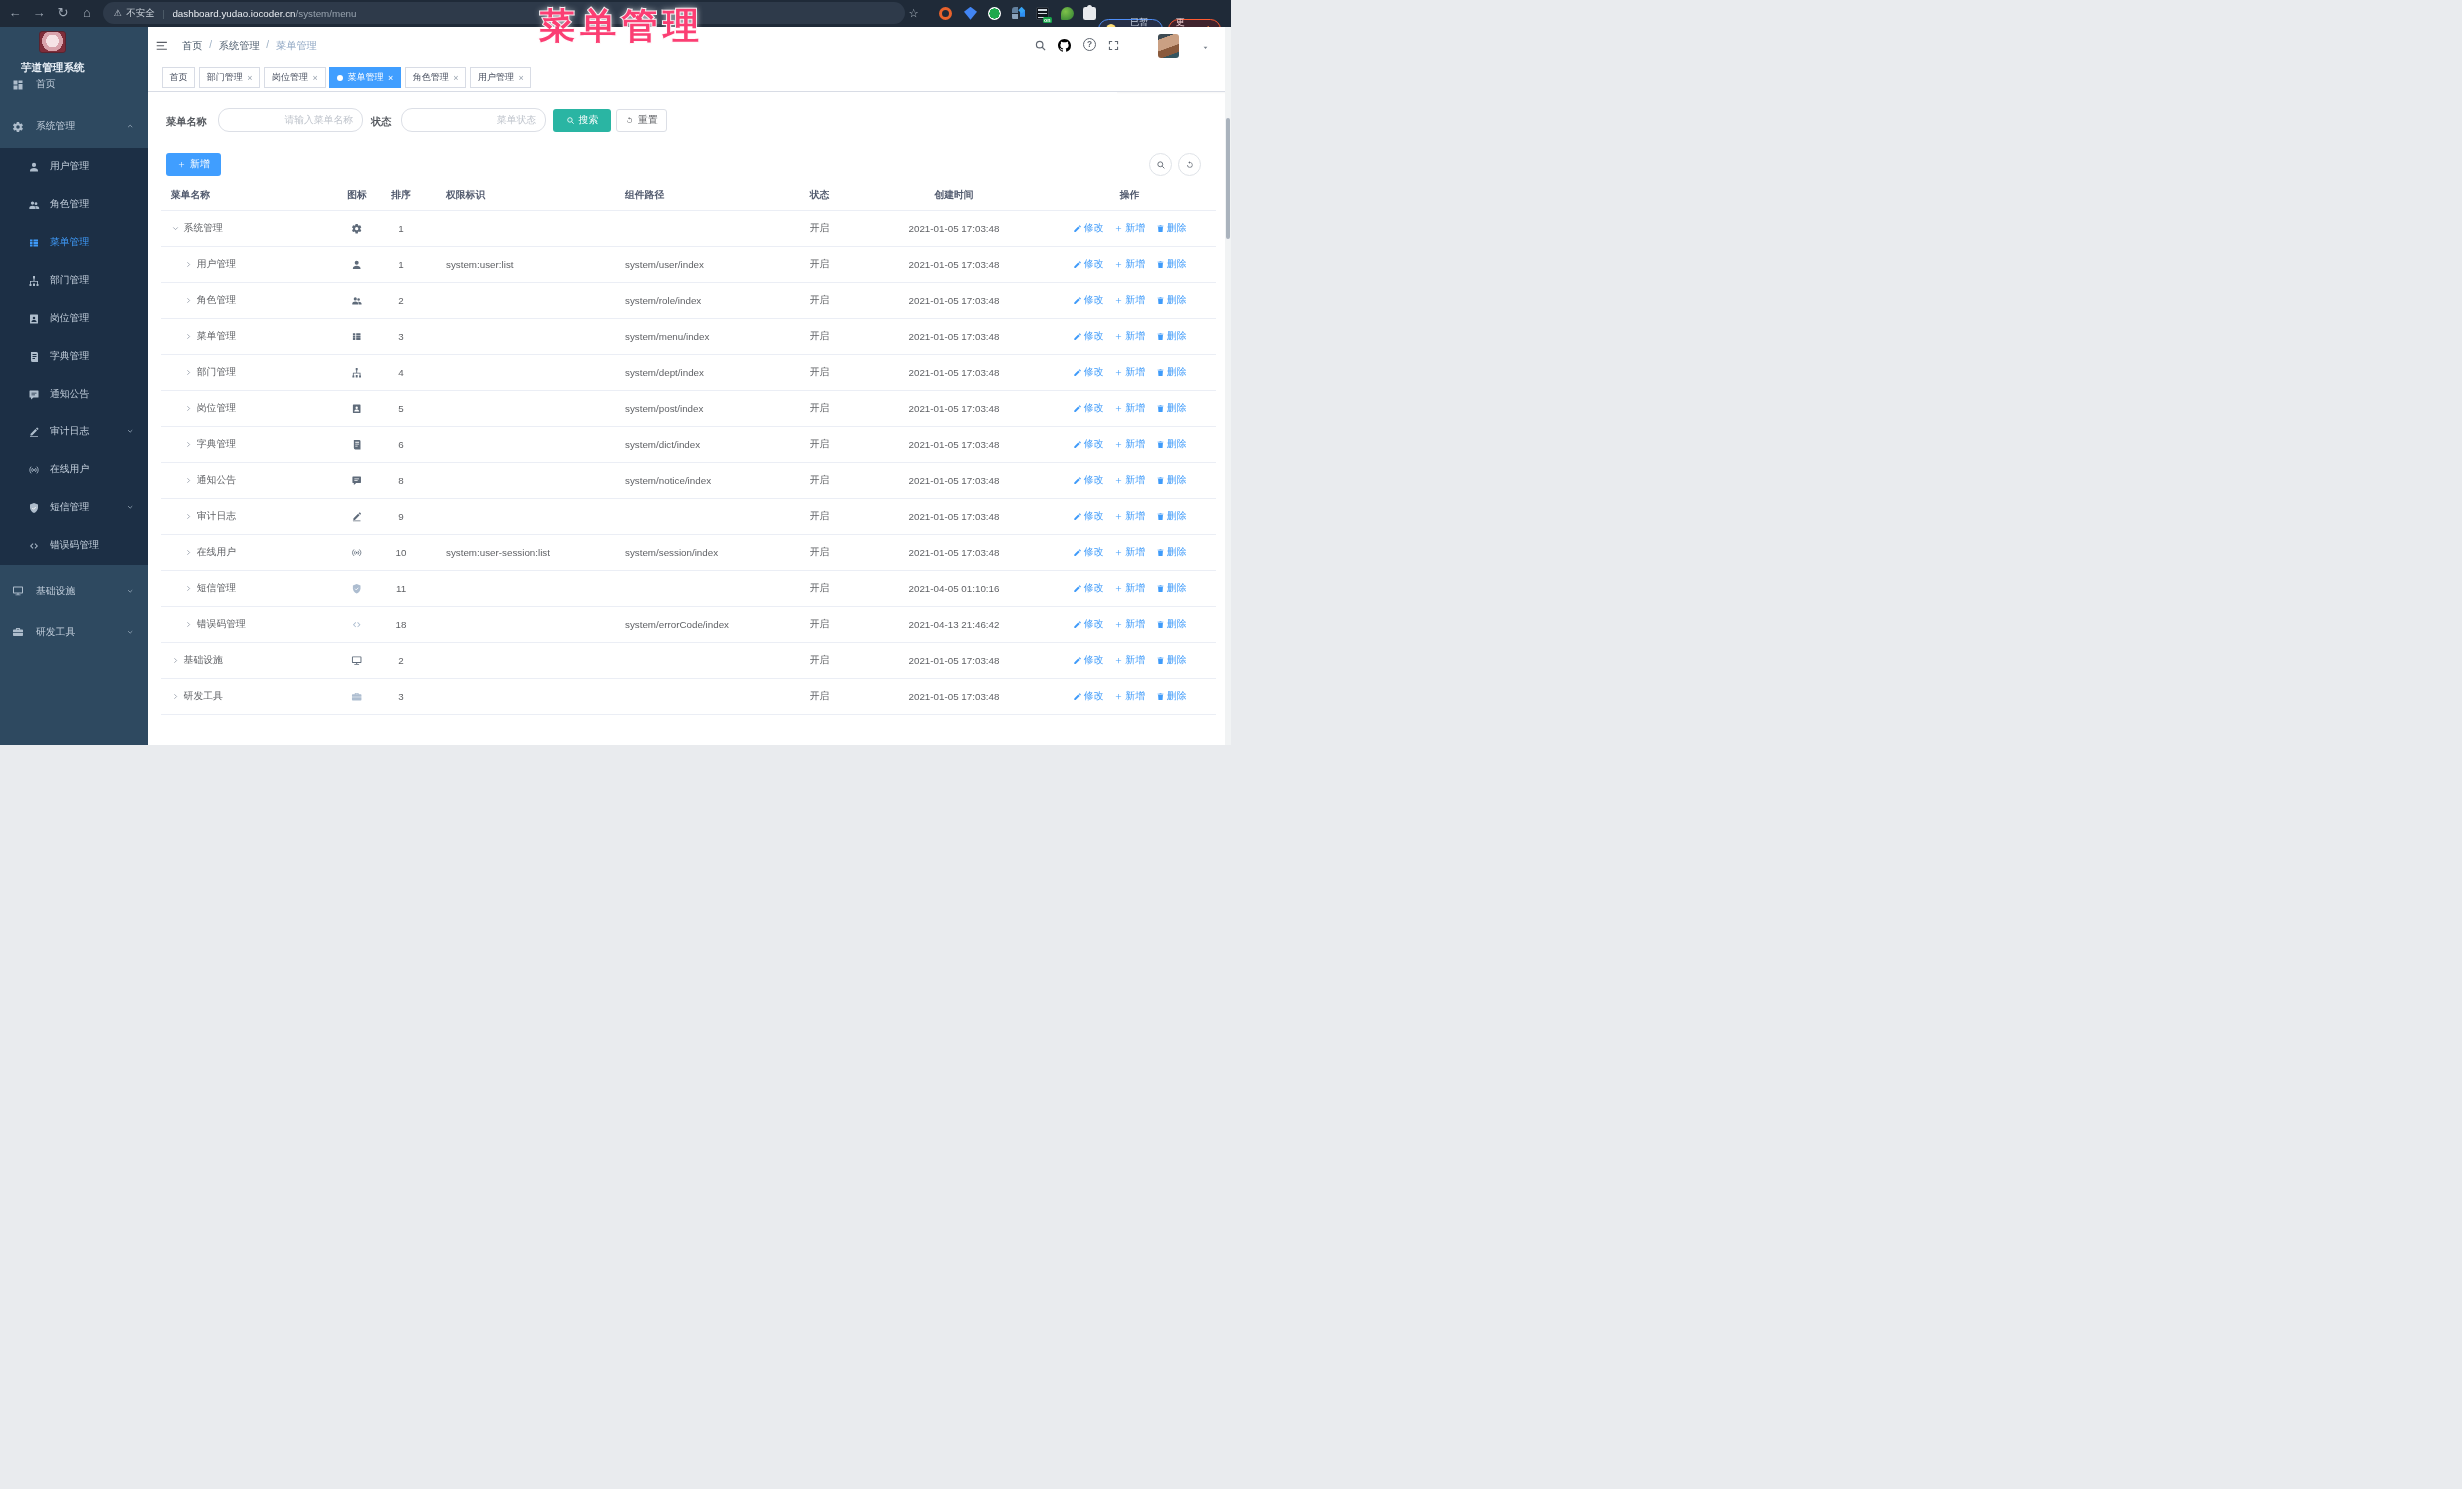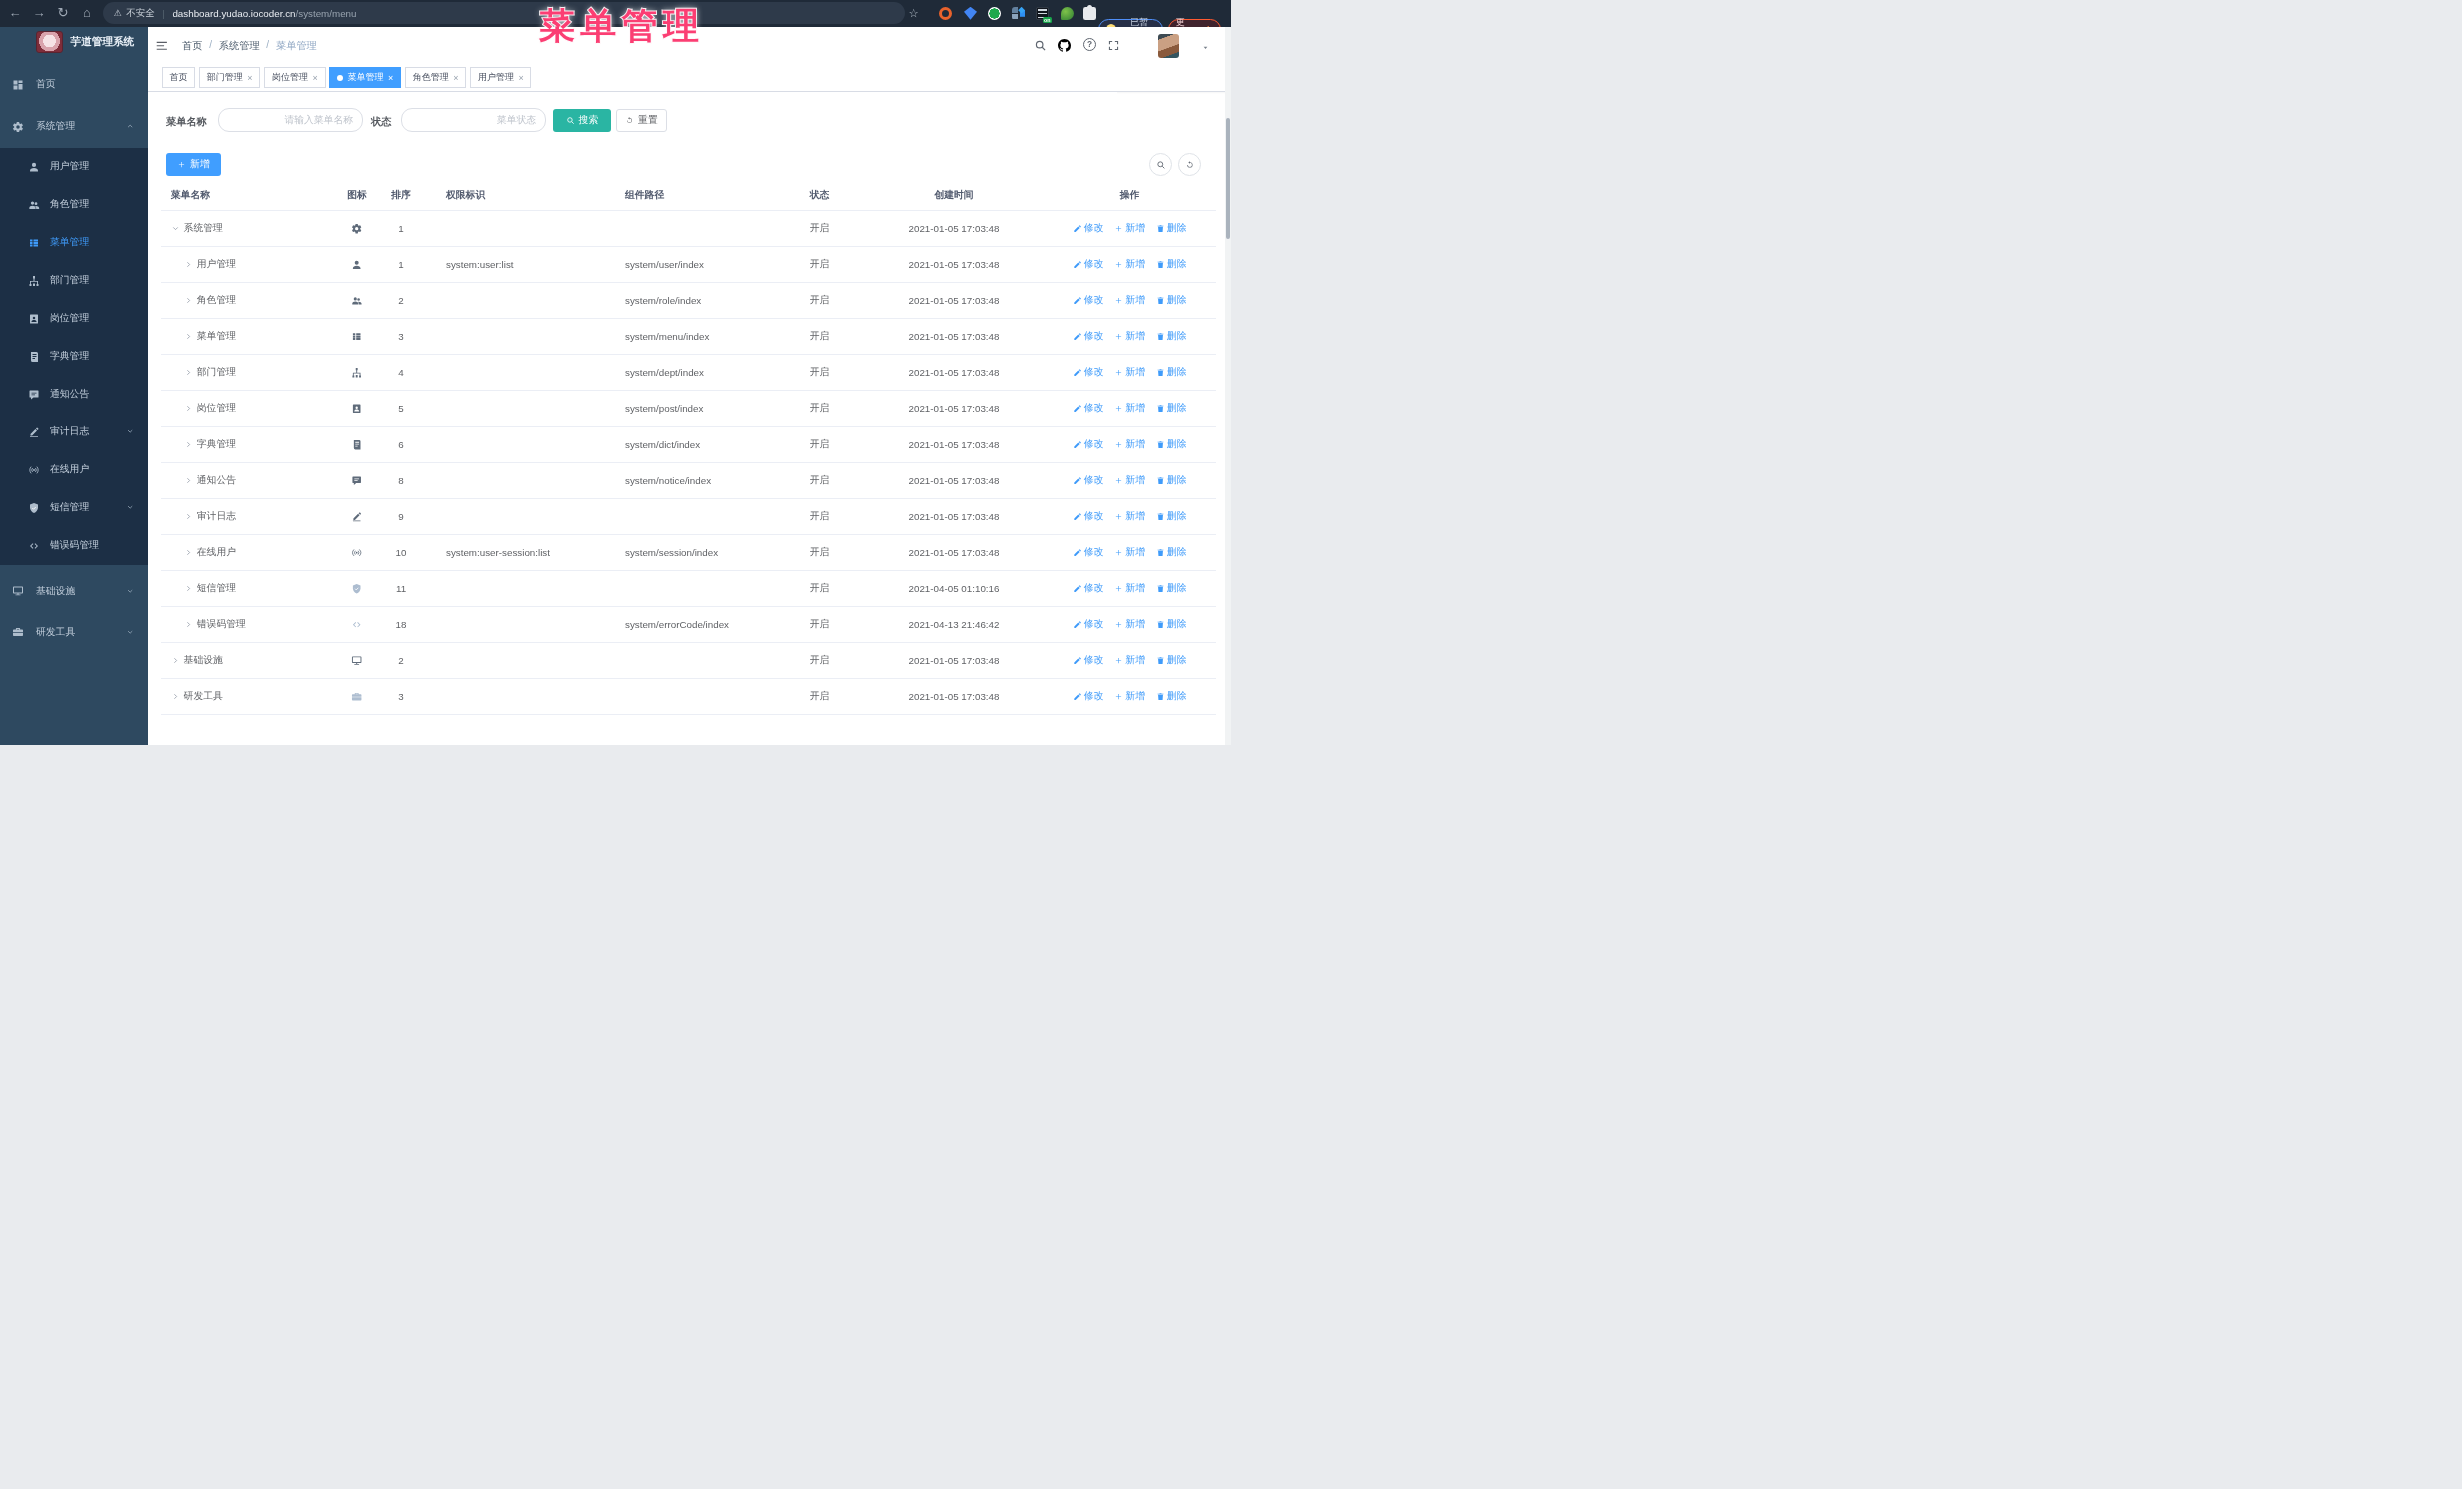--- a/index.html
+++ b/index.html
@@ -36,21 +36,21 @@
   #chip-paused { left:1098px; width:65px; border:1.5px solid #4f8ef7; background:#262f47; color:#c8d2e0; }
   #chip-paused .smiley { width:11.4px; height:11.4px; border-radius:50%; background:radial-gradient(circle at 35% 30%, #ffe68a, #f5c242); position:relative; }
   #chip-paused .smiley:before { content:""; position:absolute; left:2.3px; top:3px; width:1.5px; height:1.5px; background:#6b4b12; border-radius:50%; box-shadow:4.5px 0 0 #6b4b12; }
   #chip-paused .smiley:after { content:""; position:absolute; left:3px; top:6px; width:5.3px; height:2.3px; border-bottom:1.1px solid #6b4b12; border-radius:0 0 4.5px 4.5px; }
   #chip-update { left:1168px; width:53px; border:1.5px solid #ff5a31; background:#40232d; color:#f2d3d6; justify-content:flex-start; }
   #chip-update .dots { color:#ff8c42; font-size:9.8px; letter-spacing:0; }
 
   
   #sidebar { position:absolute; left:0; top:26.5px; width:148px; height:718px; background:#2e4960; }
   #side-sub-bg { position:absolute; left:0; top:121px; width:148px; height:417px; background:#1c2f45; }
-  #logo { position:absolute; left:36px; top:4.5px; display:flex; align-items:center; gap:7.6px; }
+  #logo { position:absolute; left:21px; top:4.5px; display:flex; align-items:center; gap:7.6px;flex-direction:column; }
   #logo .logo-img { width:27px; height:22px; border-radius:3px; background:radial-gradient(circle at 50% 45%, #f6e3e6 0 38%, #d9a3ac 39% 62%, #7e2d3a 63%); border:0.8px solid #5a2430; }
   #logo .logo-title { color:#eaf1f8; font-size:10.6px; font-weight:bold; white-space:nowrap; }
   .side-item { position:absolute; left:0; width:148px; height:38px; display:flex; align-items:center; color:#c3cfdc; font-size:9.8px; cursor:pointer; }
   .side-item .side-ic { position:absolute; left:12px; width:12px; height:12px; color:#aebdcc; }
   .side-item .side-label { position:absolute; left:36px; white-space:nowrap; }
   .side-item.sub .side-ic { left:28px; }
   .side-item.sub .side-label { left:50px; }
   .side-item .side-chev { position:absolute; left:126px; width:8.3px; height:8.3px; color:#93a5b7; fill:none; stroke:currentColor; stroke-width:2.4; }
   .side-item .side-chev.up { transform:rotate(180deg); }
   .side-item.active, .side-item.active .side-ic { color:#3f9bfa; }

